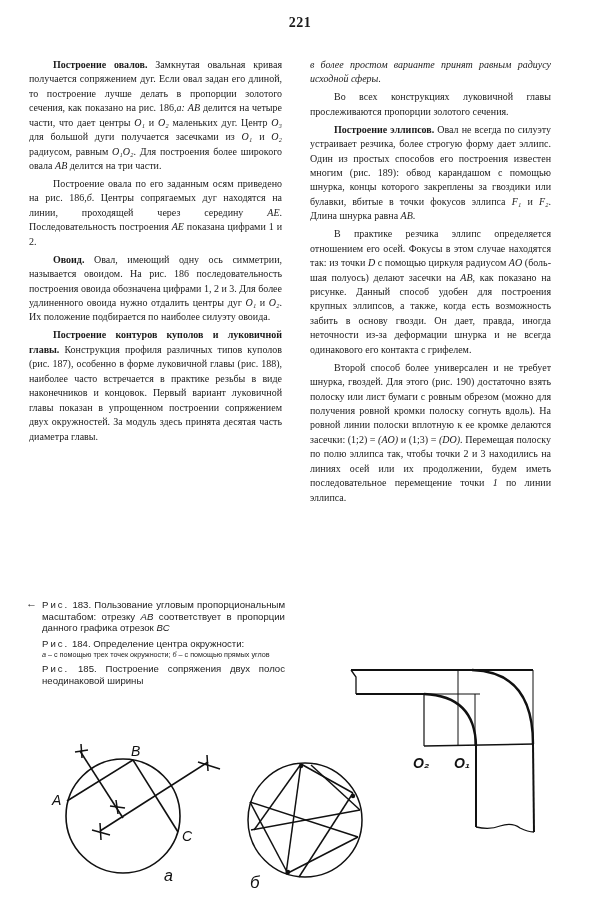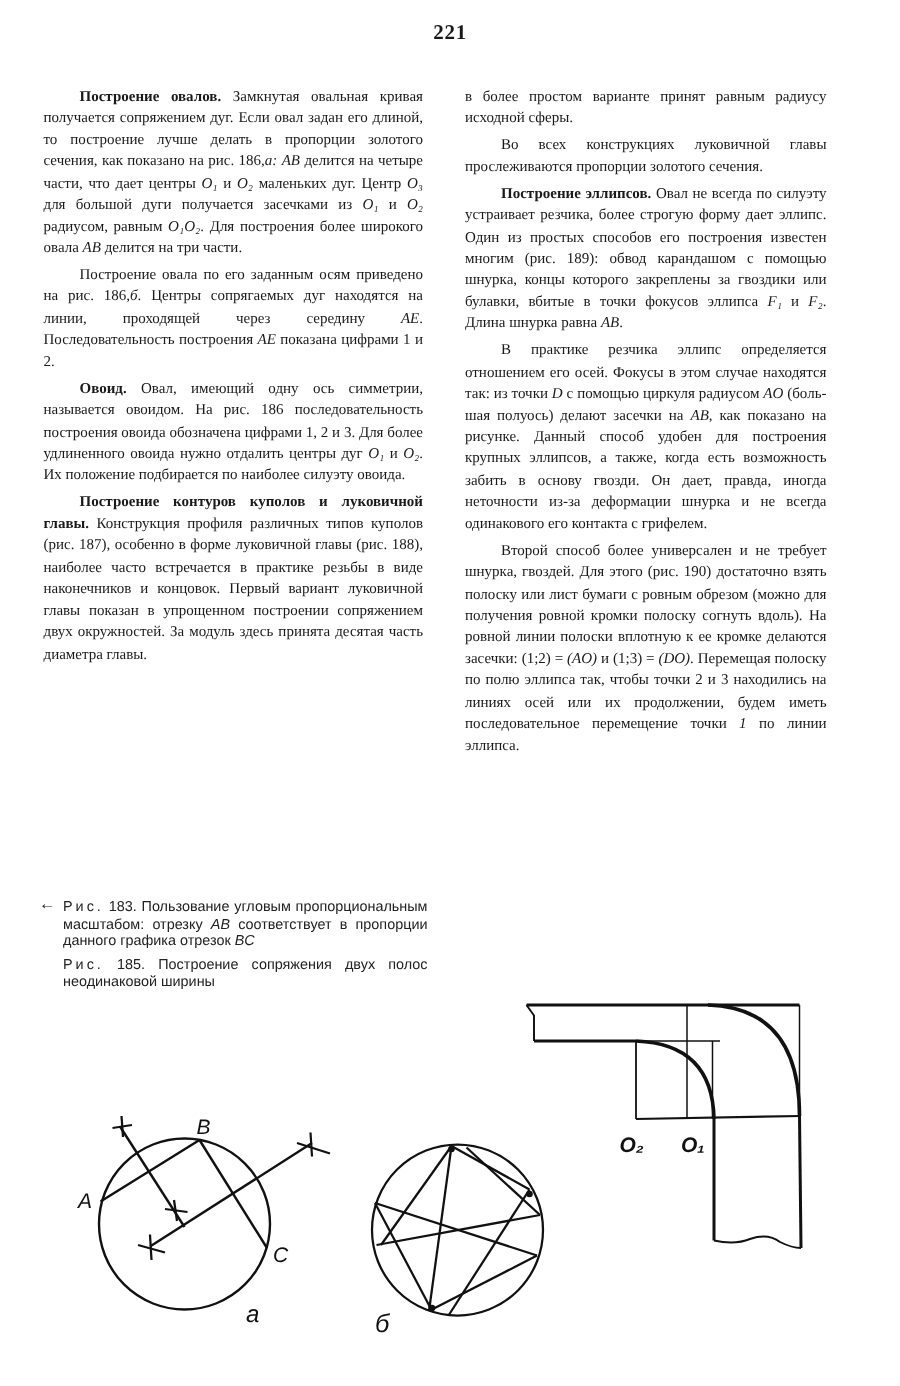--- a/index.html
+++ b/index.html
@@ -11,21 +11,21 @@
     position:absolute; top:15px; left:0; width:600px; text-align:center;
     font-weight:bold; font-size:14px; letter-spacing:0.5px;
   }
   .column {
     position:absolute; font-size:10px; line-height:14.45px;
     text-align:justify; hyphens:manual;
   }
   .col-left { left:29px; top:58px; width:253px; }
   .col-right { left:310px; top:58px; width:241px; }
   .column p { margin:0 0 3.4px 0; text-indent:24px; }
-  .column p.noindent { text-indent:0; }
+  .column p.noindent { text-indent:0;font-style:italic; }
   .column b { font-weight:bold; }
   .column i { font-style:italic; }
   .captions {
     position:absolute; left:30px; top:599px; width:255px;
     font-family: "Liberation Sans", "DejaVu Sans", sans-serif; color:#222;
   }
   .caption { font-size:9.6px; line-height:11.6px; margin:0 0 4px 0; padding-left:12px; text-align:justify; }
   .caption .sub { display:block; font-size:7.2px; line-height:9px; margin-top:1px; }
   .caption .lbl { letter-spacing:2px; }
   .arrow { position:absolute; left:-4px; top:-1px; font-size:11px; }
@@ -60,20 +60,26 @@
 
   <p><span>Второй способ более универсален и не требует шнурка, гвоздей. Для этого (рис. 190) достаточно взять полоску или лист бумаги с ровным обрезом (можно для получения ровной кромки полоску согнуть вдоль). На ровной ли­нии полоски вплотную к ее кромке де­лаются засечки: (1;2) = </span><i>(AO)</i><span> и (1;3) = </span><i>(DO)</i><span>. Перемещая полоску по полю эл­липса так, чтобы точки 2 и 3 находи­лись на линиях осей или их продолже­нии, будем иметь последовательное пе­ремещение точки </span><i>1</i><span> по линии эллипса.</span></p>
 </div>
 
 <div class="captions">
   <div class="caption" style="position:relative;">
     <span class="arrow">←</span>
     <span class="lbl">Рис.</span>
     <span>183.</span>
     <span>Пользование угловым пропорциональ­ным масштабом: отрезку </span><i>AB</i><span> соответствует в про­порции данного графика отрезок </span><i>BC</i>
+  </div>
+  <div class="caption">
+    <span class="lbl">Рис.</span>
+    <span>184.</span>
+    <span>Определение центра окружности:</span>
+    <span class="sub"><i>а</i><span> – с помощью трех точек окружности; </span><i>б</i><span> – с помощью прямых углов</span></span>
   </div>
   <div class="caption">
     <span class="lbl">Рис.</span>
     <span>185.</span>
     <span>Построение сопряжения двух полос неодинаковой ширины</span>
   </div>
 </div>
 
 <div class="figure" style="left:30px; top:700px;">
   <svg width="220" height="224" viewBox="0 0 220 224">

